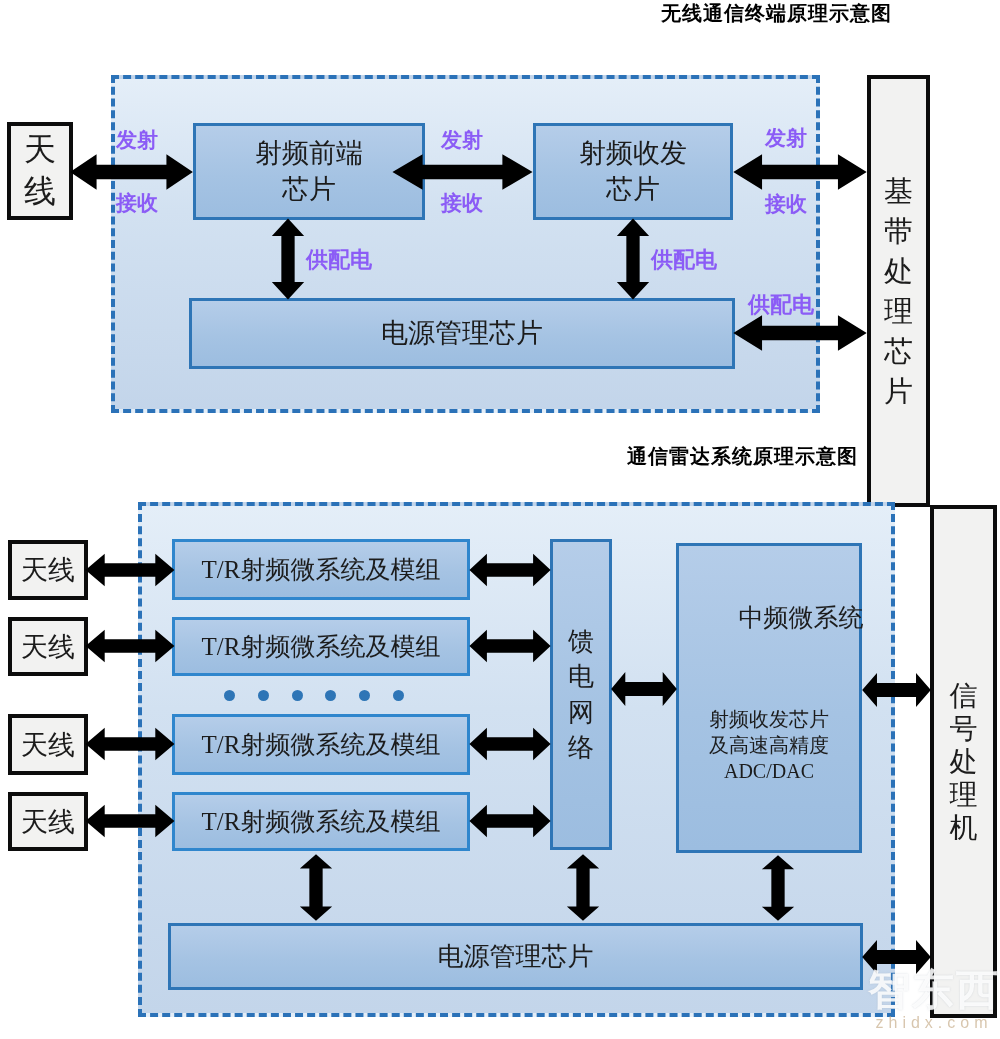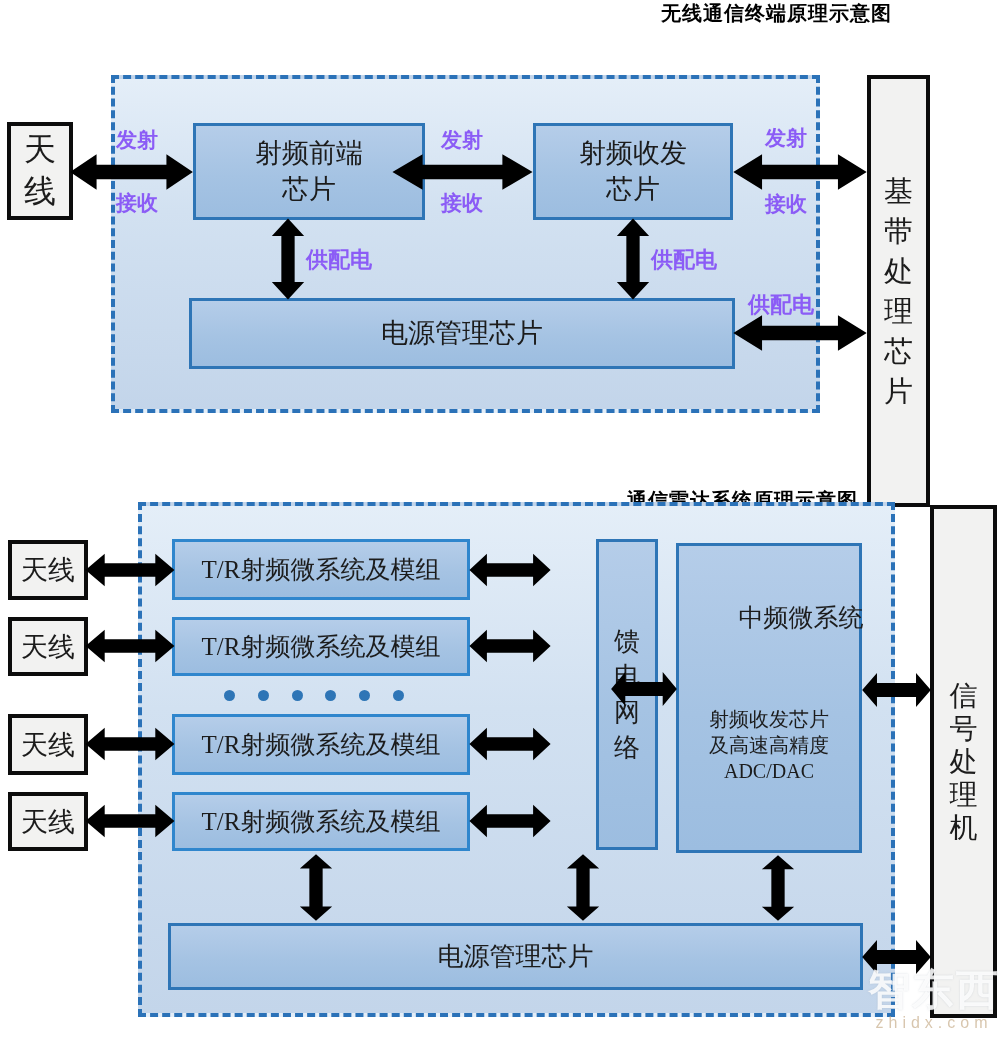--- a/index.html
+++ b/index.html
@@ -110,21 +110,21 @@
   <div class="abs lbl" style="left:116px;top:126px;">发射</div>
   <div class="abs lbl" style="left:116px;top:189px;">接收</div>
   <div class="abs lbl" style="left:441px;top:126px;">发射</div>
   <div class="abs lbl" style="left:441px;top:189px;">接收</div>
   <div class="abs lbl" style="left:765px;top:124px;">发射</div>
   <div class="abs lbl" style="left:765px;top:190px;">接收</div>
   <div class="abs lbl" style="left:306px;top:245px;font-size:22px;">供配电</div>
   <div class="abs lbl" style="left:651px;top:245px;font-size:22px;">供配电</div>
   <div class="abs lbl" style="left:748px;top:290px;font-size:22px;">供配电</div>
 
-  <div class="abs title" style="left:0;top:443px;width:858px;margin-top:44px;">通信雷达系统原理示意图</div>
+  <div class="abs title" style="left:0;top:443px;width:858px;">通信雷达系统原理示意图</div>
 
   <div class="abs panel" style="left:138px;top:502px;width:757px;height:515px;"></div>
 
   <div class="abs graybox" style="left:8px;top:540px;width:80px;height:60px;">
     <div style="font-size:27px;">天线</div>
   </div>
   <div class="abs graybox" style="left:8px;top:617px;width:80px;height:59px;">
     <div style="font-size:27px;">天线</div>
   </div>
   <div class="abs graybox" style="left:8px;top:714px;width:80px;height:61px;">
@@ -149,21 +149,21 @@
 
   <div class="abs dotrow" style="left:224px;top:690px;width:180px;">
     <span class="dot"></span>
       <span class="dot"></span>
       <span class="dot"></span>
       <span class="dot"></span>
       <span class="dot"></span>
       <span class="dot"></span>
   </div>
 
-  <div class="abs chipbox" style="left:550px;top:539px;width:62px;height:311px;margin-left:46px;">
+  <div class="abs chipbox" style="left:550px;top:539px;width:62px;height:311px;">
     <div class="vtext" style="font-size:26px;line-height:1.35;">馈电网络</div>
   </div>
 
   <div class="abs chipbox" style="left:676px;top:543px;width:186px;height:310px;align-items:flex-start;">
     <div style="position:relative;width:100%;height:100%;">
       <div class="abs" style="left:0;top:55px;width:100%;text-align:center;font-size:25px;padding-left:32px;">中频微系统</div>
       <div class="abs pre" style="left:0;top:160px;width:100%;text-align:center;font-size:20px;line-height:1.3;">射频收发芯片
 及高速高精度
 ADC/DAC</div>
     </div>

